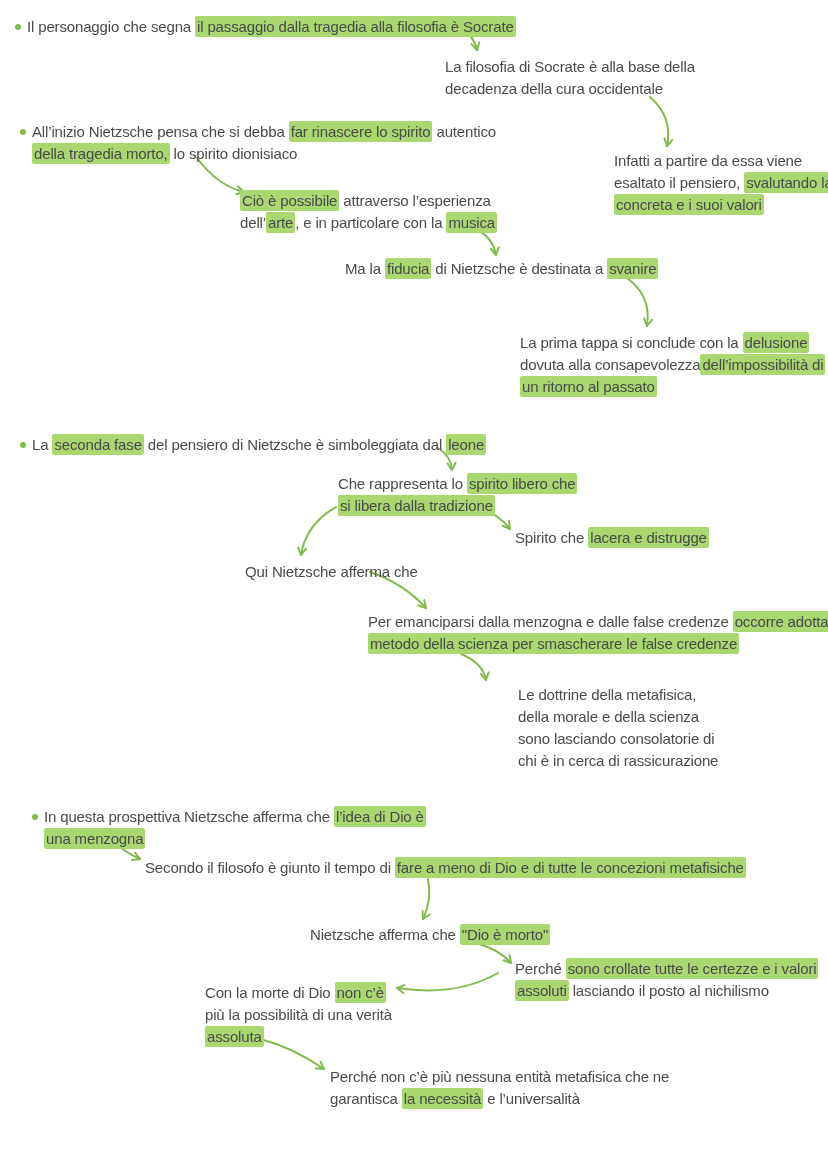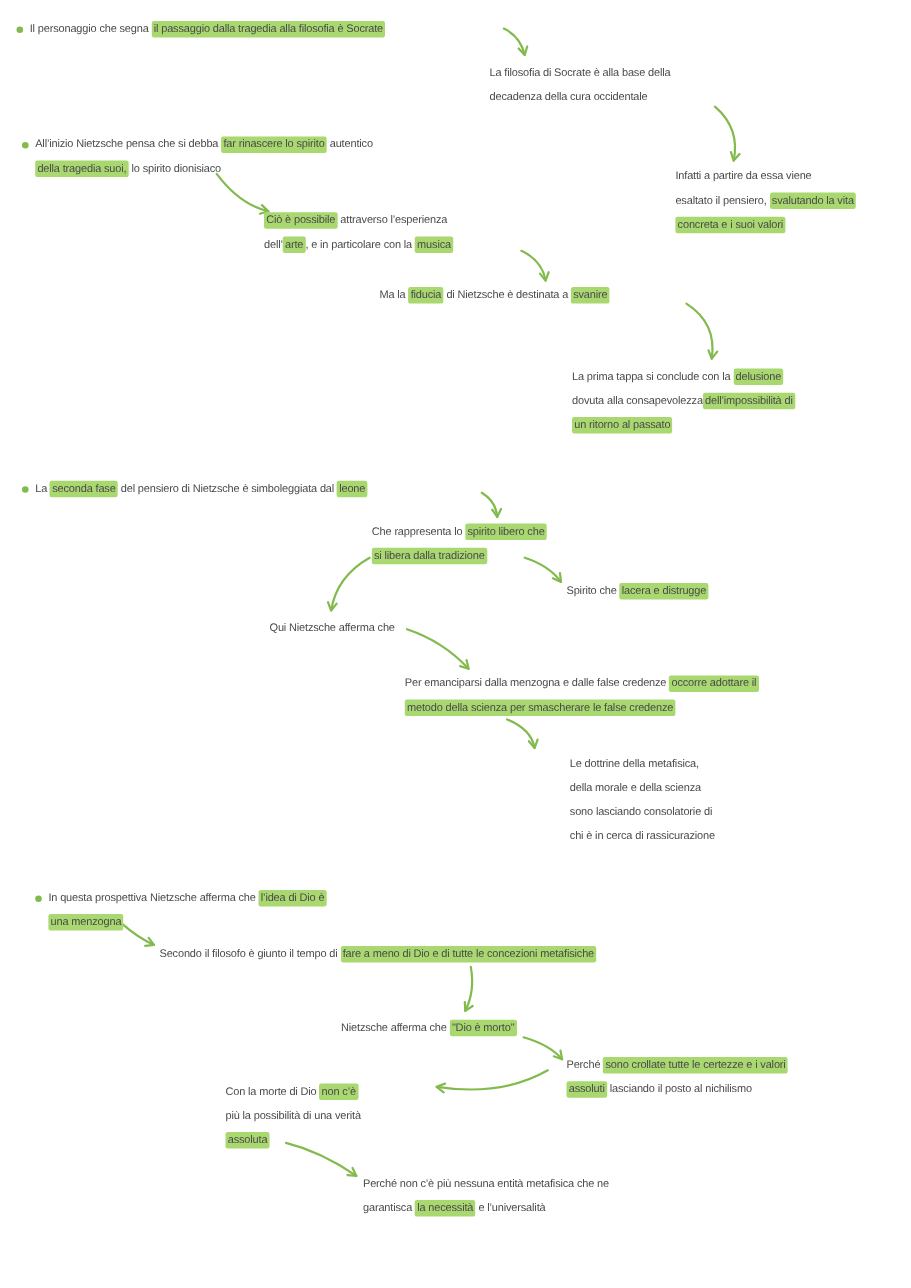--- a/index.html
+++ b/index.html
@@ -14,21 +14,21 @@
   #arrow-layer {
     position: absolute;
     left: 0; top: 0;
     width: 828px; height: 1171px;
     pointer-events: none;
   }
   #map { position: absolute; left: 0; top: 0; width: 828px; height: 1171px; }
   .node {
     position: absolute;
     color: var(--text, #4a4a4a);
-    font-size: 10px;
+    font-size: 15px;
     letter-spacing: -0.15px;
   }
   .line {
     height: 22px;
     line-height: 22px;
     white-space: nowrap;
   }
   .hl {
     background: var(--hl, #a9d871);
     padding: 2px 2px;
@@ -88,21 +88,21 @@
         <span class="bullet"></span>
         <div class="line"><span>Il personaggio che segna </span><span class="hl">il passaggio dalla tragedia alla filosofia è Socrate</span></div>
       </div>
       <div class="node" style="left: 445px; top: 56px;">
         <div class="line"><span>La filosofia di Socrate è alla base della</span></div>
         <div class="line"><span>decadenza della cura occidentale</span></div>
       </div>
       <div class="node" style="left: 32px; top: 121px;">
         <span class="bullet"></span>
         <div class="line"><span>All’inizio Nietzsche pensa che si debba </span><span class="hl">far rinascere lo spirito</span><span> autentico</span></div>
-        <div class="line"><span class="hl">della tragedia suoi,</span><span> lo spirito dionisiaco</span></div>
+        <div class="line"><span class="hl">della tragedia morto,</span><span> lo spirito dionisiaco</span></div>
       </div>
       <div class="node" style="left: 614px; top: 150px;">
         <div class="line"><span>Infatti a partire da essa viene</span></div>
         <div class="line"><span>esaltato il pensiero, </span><span class="hl">svalutando la vita</span></div>
         <div class="line"><span class="hl">concreta e i suoi valori</span></div>
       </div>
       <div class="node" style="left: 240px; top: 190px;">
         <div class="line"><span class="hl">Ciò è possibile</span><span> attraverso l’esperienza</span></div>
         <div class="line"><span>dell’</span><span class="hl">arte</span><span>, e in particolare con la </span><span class="hl">musica</span></div>
       </div>

